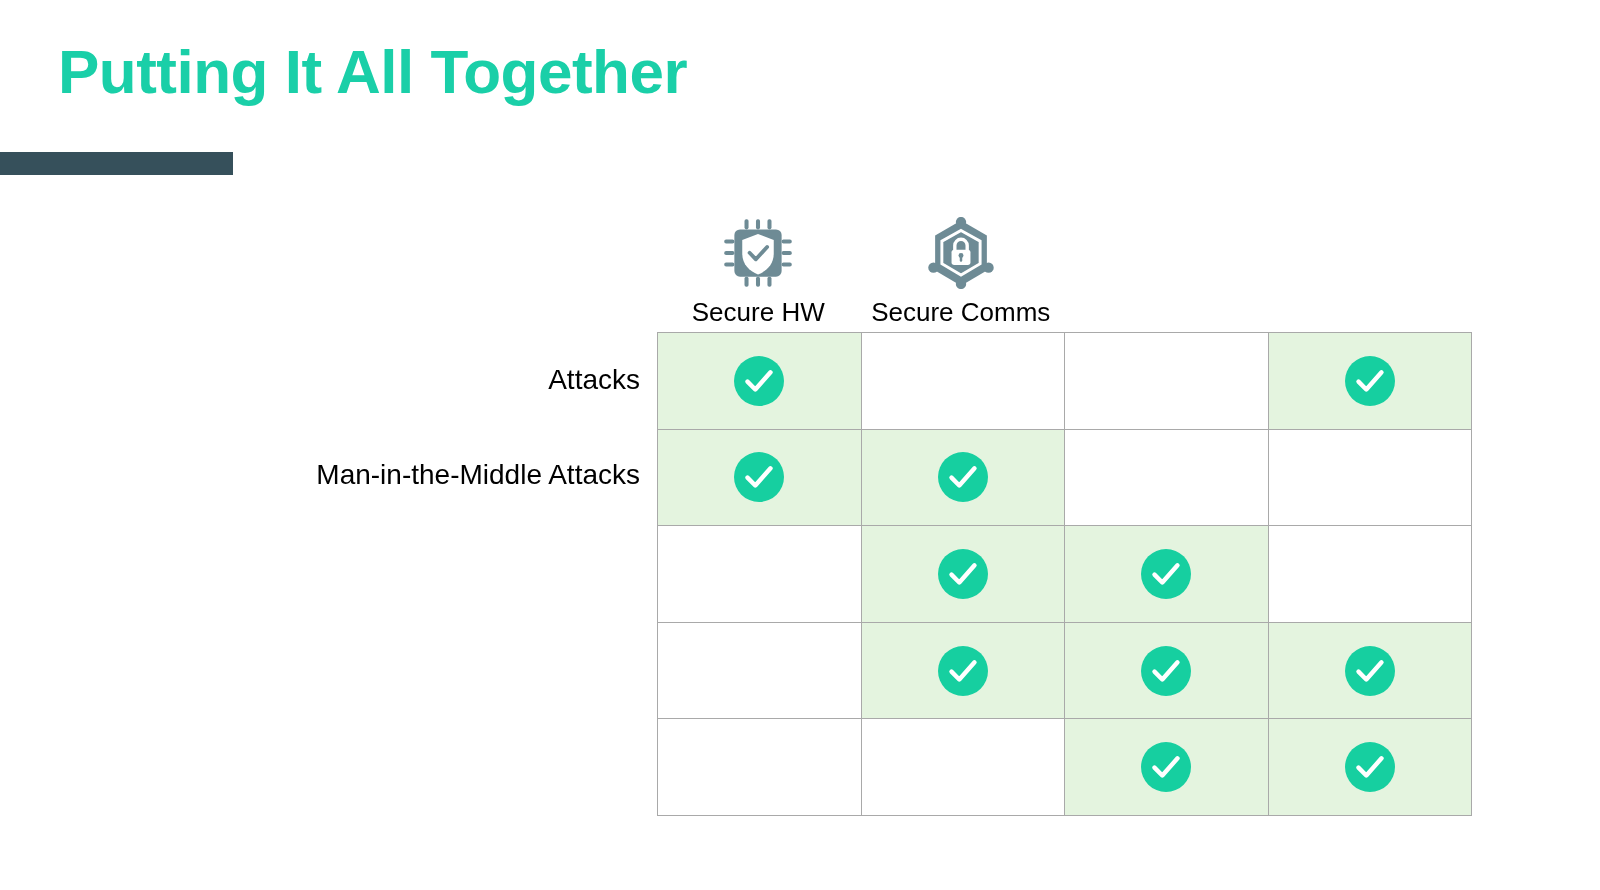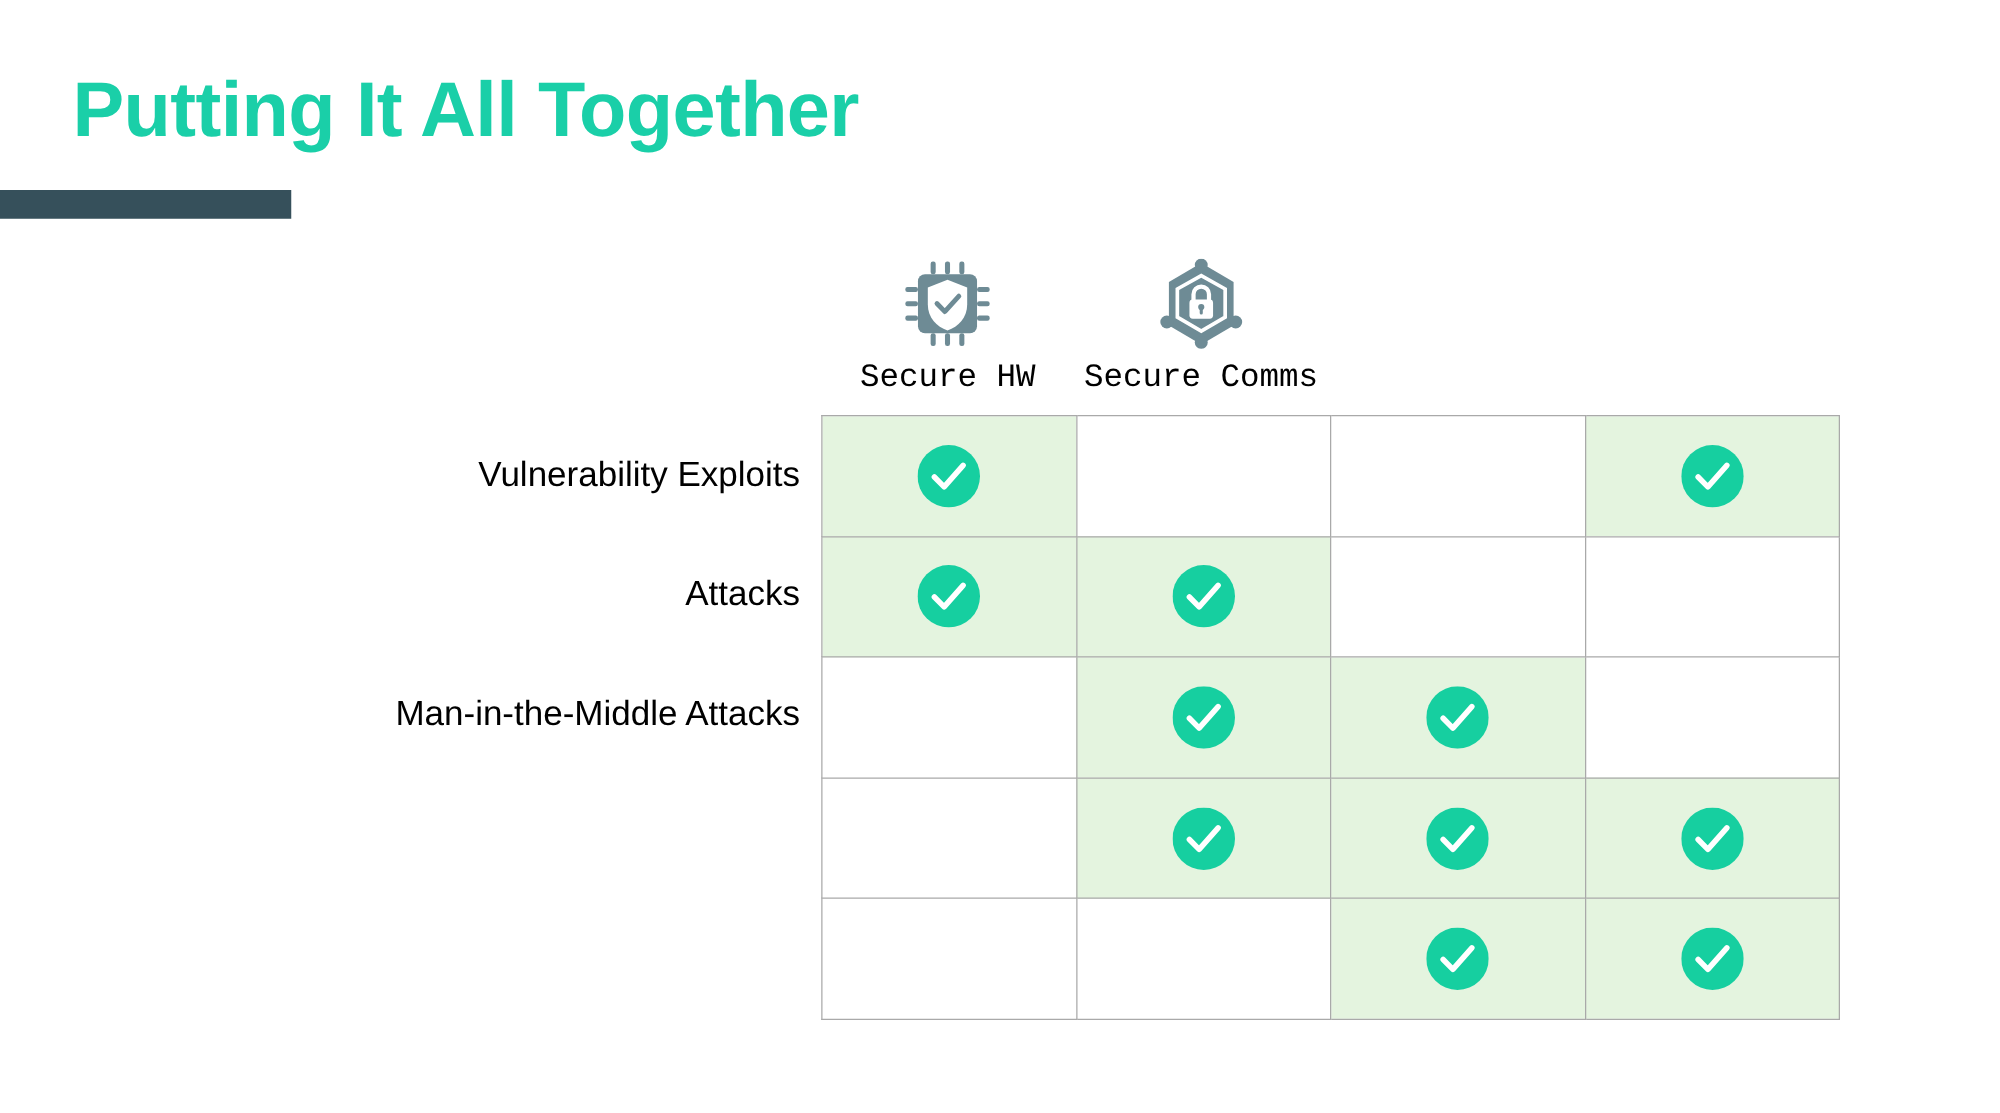--- a/index.html
+++ b/index.html
@@ -13,21 +13,21 @@
     position: relative;
     overflow: hidden;
     font-family: "Liberation Sans", sans-serif;
     color: #000000;
   }
 
   
   #slide-title {
     position: absolute;
     left: 58px;
-    top: 55px;
+    top: 38px;
     font-size: 62px;
     font-weight: bold;
     letter-spacing: -0.5px;
     color: #1ACFA8;
     white-space: nowrap;
     line-height: 1.1;
   }
   #title-accent-bar {
     position: absolute;
     left: 0px;
@@ -61,25 +61,24 @@
     background: #ffffff;
   }
   #matrix-grid td.on {
     background: #E4F4DF;
   }
 
   
   .col-headers {
     position: absolute;
     left: 657px;
-    top: 190px;
+    top: 200px;
     width: 810px;
     height: 125px;
     display: flex;
-    font-family: Liberation Mono, monospace;
   }
   .col-header {
     width: 202.5px;
     display: flex;
     flex-direction: column;
     align-items: center;
     justify-content: flex-end;
   }
   .col-header .icon-wrap {
     height: 74px;
@@ -175,21 +174,20 @@
         <circle cx="32" cy="34.3" r="2.2" fill="#6E8B95"></circle>
         <rect x="30.9" y="34.3" width="2.2" height="5.4" rx="1.1" fill="#6E8B95"></rect>
       </svg>
     </div>
     <div class="col-label">Secure Comms</div>
   </div>
 
 </div>
 
 <div class="row-labels">
-  <div class="row-label">Vulnerability Exploits</div>
   <div class="row-label">Attacks</div>
   <div class="row-label">Man-in-the-Middle Attacks</div>
 </div>
 
 <div id="matrix">
   <table id="matrix-grid">
     <tbody>
         <tr>
           <td class="on">
   <span class="check-badge">

